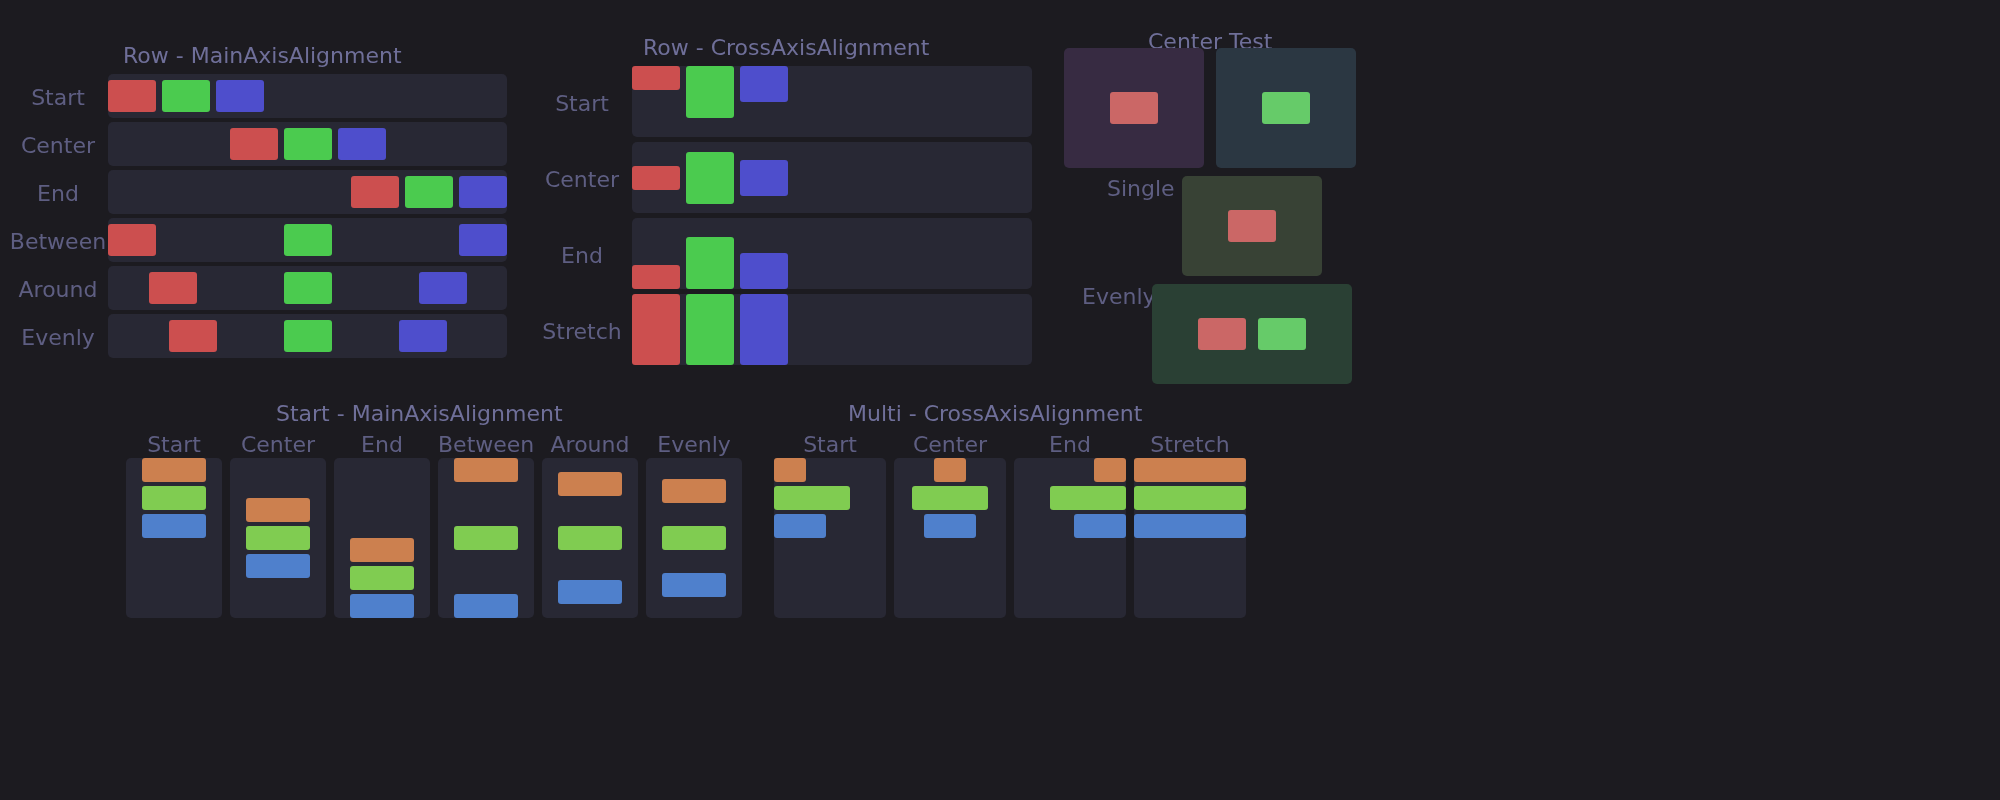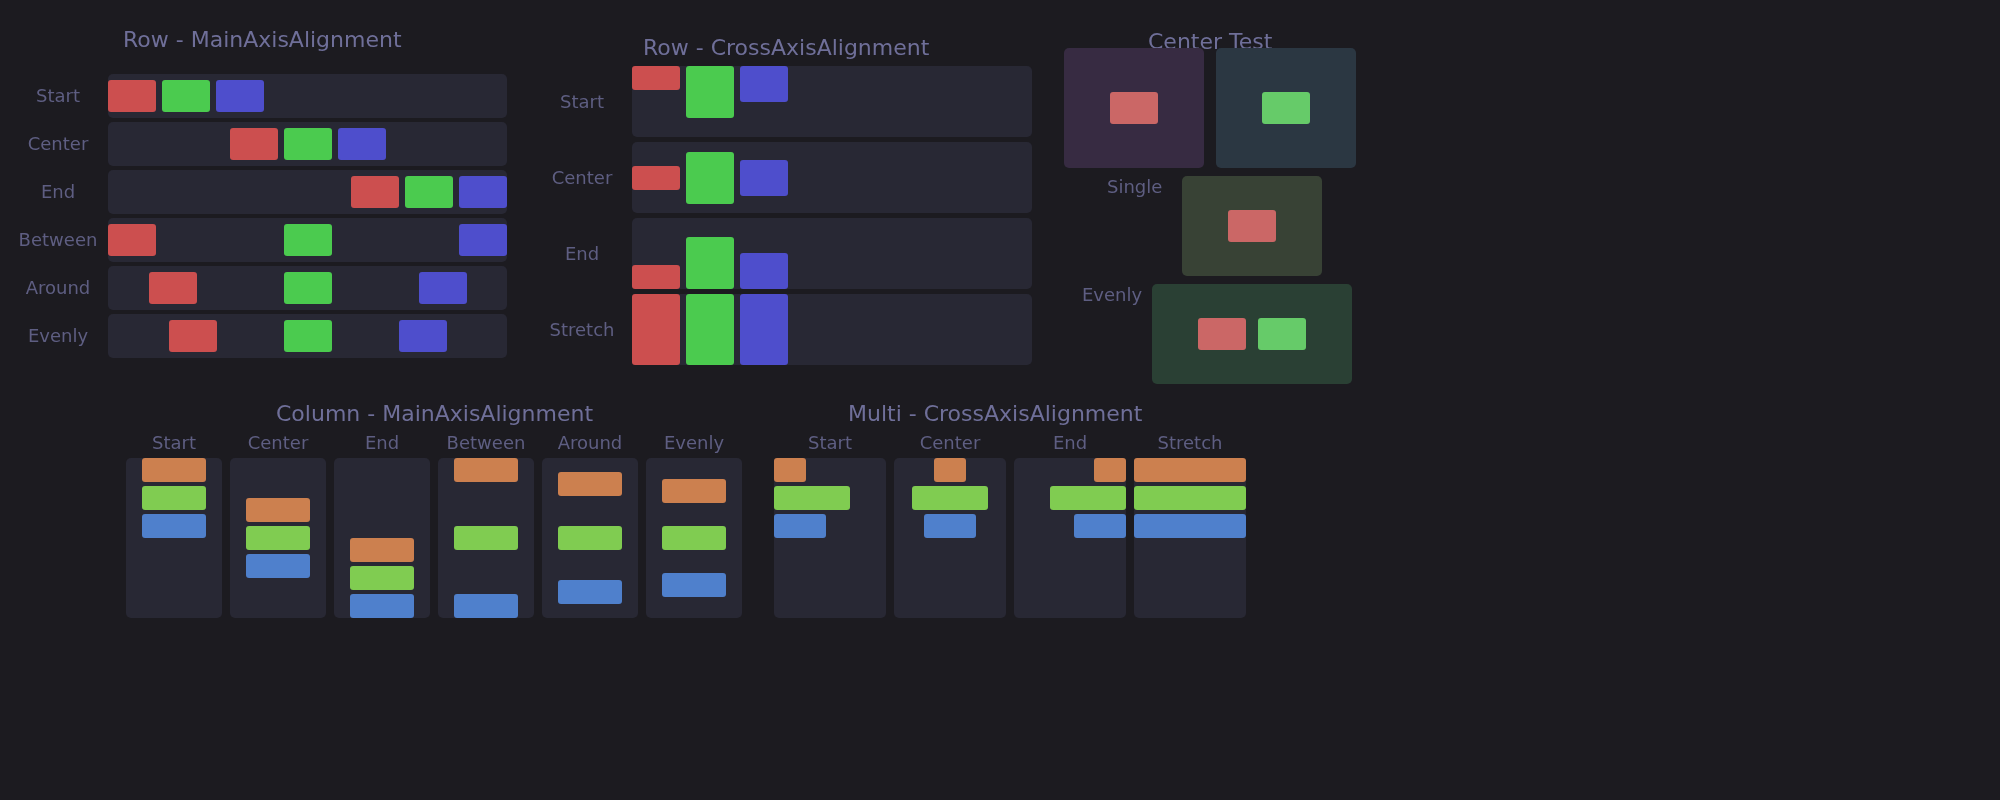--- a/index.html
+++ b/index.html
@@ -3,37 +3,37 @@
 <meta charset="utf-8">
 <style>
   html, body { margin: 0; padding: 0; }
   body {
     width: 2000px; height: 800px; overflow: hidden;
     background: #1c1b20;
     font-family: "DejaVu Sans", sans-serif;
     position: relative;
   }
   .title { position: absolute; font-size: 22px; color: #6f6f99; white-space: nowrap; line-height: 1; }
-  .lbl { position: absolute; font-size: 18px; color: #5e5e82; white-space: nowrap; line-height: 1; }
+  .lbl { position: absolute; font-size: 22px; color: #5e5e82; white-space: nowrap; line-height: 1; }
   .panel { position: absolute; background: #282834; border-radius: 5px; }
   .box { position: absolute; border-radius: 3px; }
   .c-red { background: #cc4f4f; }
   .c-green { background: #4bcb4f; }
   .c-blue { background: #4e4ecc; }
   .c-orange { background: #cc804f; }
   .c-lime { background: #80cc51; }
   .c-sky { background: #4f80cc; }
   .c-sred { background: #cb6766; }
   .c-sgreen { background: #66cb69; }
 </style>
 </head>
 <body>
 
 <div>
-  <div class="title" style="left:123px; top:29px;">Row - MainAxisAlignment</div>
+  <div class="title" style="left:123px; top:45px;">Row - MainAxisAlignment</div>
 
   <div class="lbl" style="left:0; width:116px; text-align:center; top:87px;">Start</div>
   <div class="panel" style="left:108px; top:74px; width:399px; height:44px;">
     <div class="box c-red" style="left:0px; top:6px; width:48px; height:32px;"></div>
     <div class="box c-green" style="left:54px; top:6px; width:48px; height:32px;"></div>
     <div class="box c-blue" style="left:108px; top:6px; width:48px; height:32px;"></div>
   </div>
 
   <div class="lbl" style="left:0; width:116px; text-align:center; top:135px;">Center</div>
   <div class="panel" style="left:108px; top:122px; width:399px; height:44px;">
@@ -119,21 +119,21 @@
   </div>
 
   <div class="lbl" style="left:1082px; top:286px;">Evenly</div>
   <div class="panel" style="left:1152px; top:284px; width:200px; height:100px; background:#2a4034;">
     <div class="box c-sred" style="left:46px; top:34px; width:48px; height:32px;"></div>
     <div class="box c-sgreen" style="left:106px; top:34px; width:48px; height:32px;"></div>
   </div>
 </div>
 
 <div>
-  <div class="title" style="left:276px; top:403px;">Column - MainAxisAlignment</div>
+  <div class="title" style="left:276px; top:403px;">Start - MainAxisAlignment</div>
 
   <div class="lbl" style="left:126px; width:96px; text-align:center; top:434px;">Start</div>
   <div class="panel" style="left:126px; top:458px; width:96px; height:160px;">
     <div class="box c-orange" style="left:16px; top:0px; width:64px; height:24px;"></div>
     <div class="box c-lime" style="left:16px; top:28px; width:64px; height:24px;"></div>
     <div class="box c-sky" style="left:16px; top:56px; width:64px; height:24px;"></div>
   </div>
 
   <div class="lbl" style="left:230px; width:96px; text-align:center; top:434px;">Center</div>
   <div class="panel" style="left:230px; top:458px; width:96px; height:160px;">

